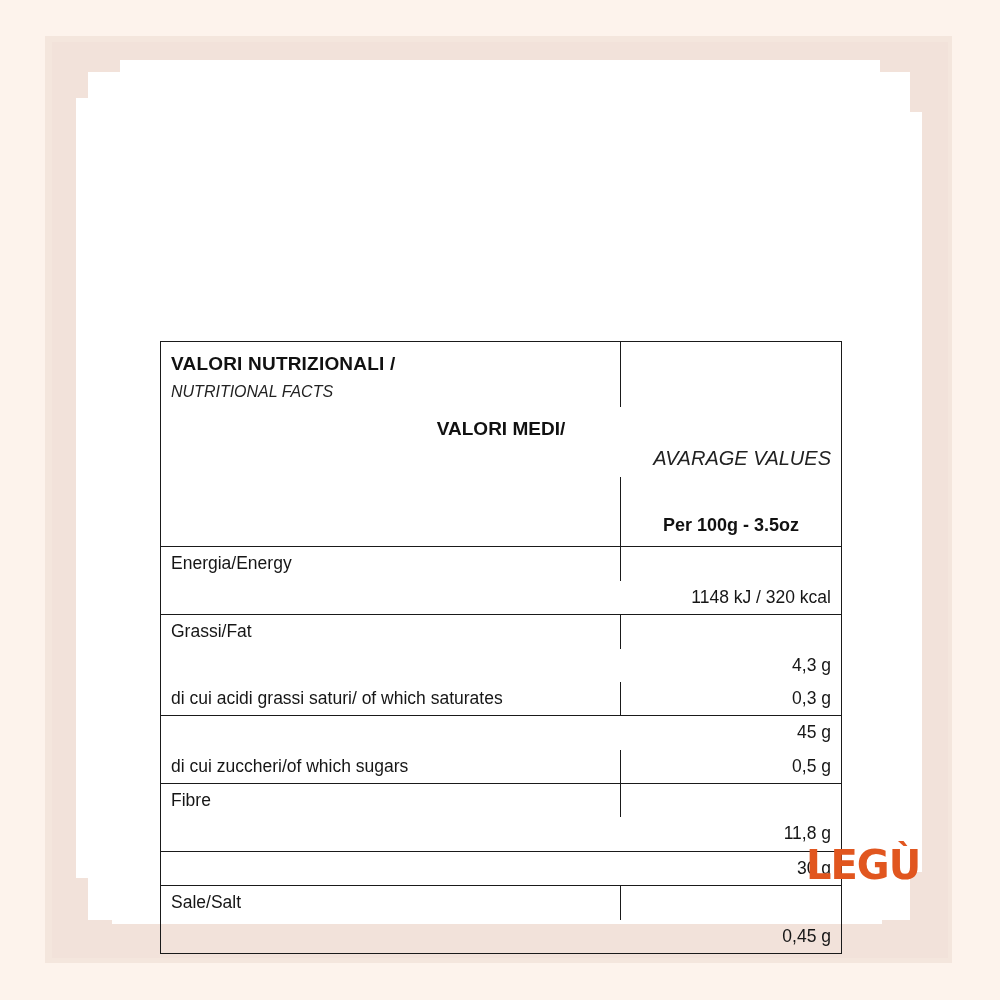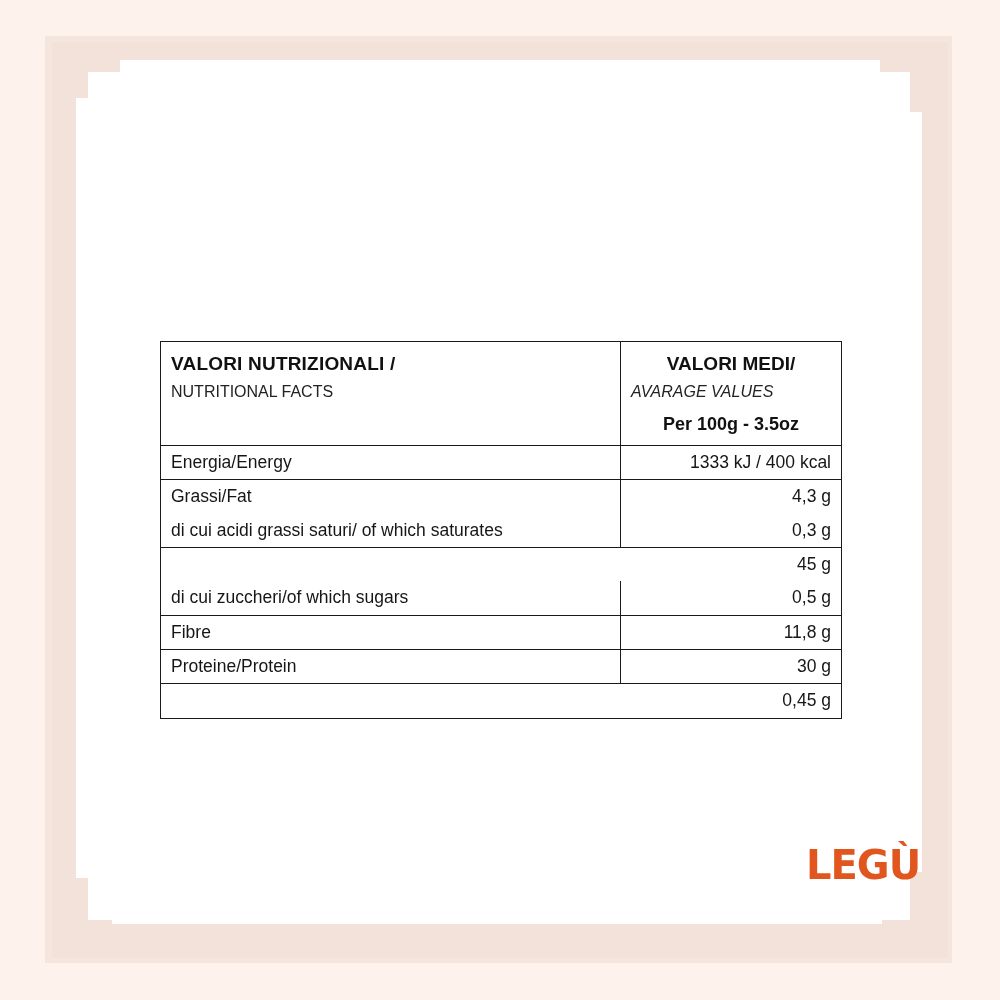--- a/index.html
+++ b/index.html
@@ -90,20 +90,21 @@
     width: 680px;
     border-collapse: collapse;
     border: 1.5px solid #1a1a1a;
     background: transparent;
   }
 
   .row {
     display: flex;
     width: 680px;
     box-sizing: border-box;
+    flex-direction: column;
   }
   .cell-label {
     width: 460px;
     box-sizing: border-box;
     padding: 4px 10px 4px 10px;
     border-right: 1.5px solid #1a1a1a;
     color: #161616;
     font-size: 17.5px;
     line-height: 1.45;
   }
@@ -122,37 +123,38 @@
     padding-bottom: 4px;
   }
   .hdr-title {
     font-weight: bold;
     font-size: 19px;
     letter-spacing: .2px;
     display: block;
     color: #111;
   }
   .hdr-sub {
+    font-style: italic;
     font-size: 16px;
     display: block;
     color: #222;
     margin-top: 2px;
   }
   .hdr-value-title {
     font-weight: bold;
     font-size: 19px;
     display: block;
     text-align: center;
     color: #111;
   }
   .hdr-value-sub {
     font-style: italic;
-    font-size: 16px;
-    display: block;
-    text-align: left;
+    font-size: 20px;
+    display: block;
+    text-align: right;
     color: #222;
     margin-top: 2px;
   }
   .per-row {
     display: flex;
     width: 680px;
     box-sizing: border-box;
     border-top: 0;
   }
   .per-row .cell-label {
@@ -160,20 +162,21 @@
     padding-top: 0;
     padding-bottom: 6px;
   }
   .per-serving {
     font-weight: bold;
     font-size: 18px;
     display: block;
     text-align: center;
     color: #111;
     padding-bottom: 4px;
+    margin-top: 31px;
   }
   .rule {
     width: 680px;
     height: 0;
     border-top: 1.5px solid #1a1a1a;
   }
   .sub-line {
     display: flex;
     width: 680px;
   }
@@ -220,21 +223,21 @@
       <div class="cell-label">&nbsp;</div>
       <div class="cell-value">
         <span class="per-serving">Per 100g - 3.5oz</span>
       </div>
     </div>
 
     <div class="rule"></div>
 
     <div class="row">
       <div class="cell-label">Energia/Energy</div>
-      <div class="cell-value">1333 kJ / 400 kcal</div>
+      <div class="cell-value">1148 kJ / 320 kcal</div>
     </div>
 
     <div class="rule"></div>
 
     <div class="row">
       <div class="cell-label">Grassi/Fat</div>
       <div class="cell-value">4,3 g</div>
     </div>
     <div class="sub-line">
       <div class="cell-label">di cui acidi grassi saturi/ of which saturates</div>
@@ -254,27 +257,27 @@
     <div class="rule"></div>
 
     <div class="row">
       <div class="cell-label">Fibre</div>
       <div class="cell-value">11,8 g</div>
     </div>
 
     <div class="rule"></div>
 
     <div class="row">
-      <div class="cell-label">Proteine/Protein</div>
       <div class="cell-value">30 g</div>
     </div>
 
     <div class="rule"></div>
 
     <div class="row">
+      <div class="cell-label">Sale/Salt</div>
       <div class="cell-value">0,45 g</div>
     </div>
 
   </div>
 
   <div class="brand">LEGÙ</div>
 
 </div>
 
 </body></html>

